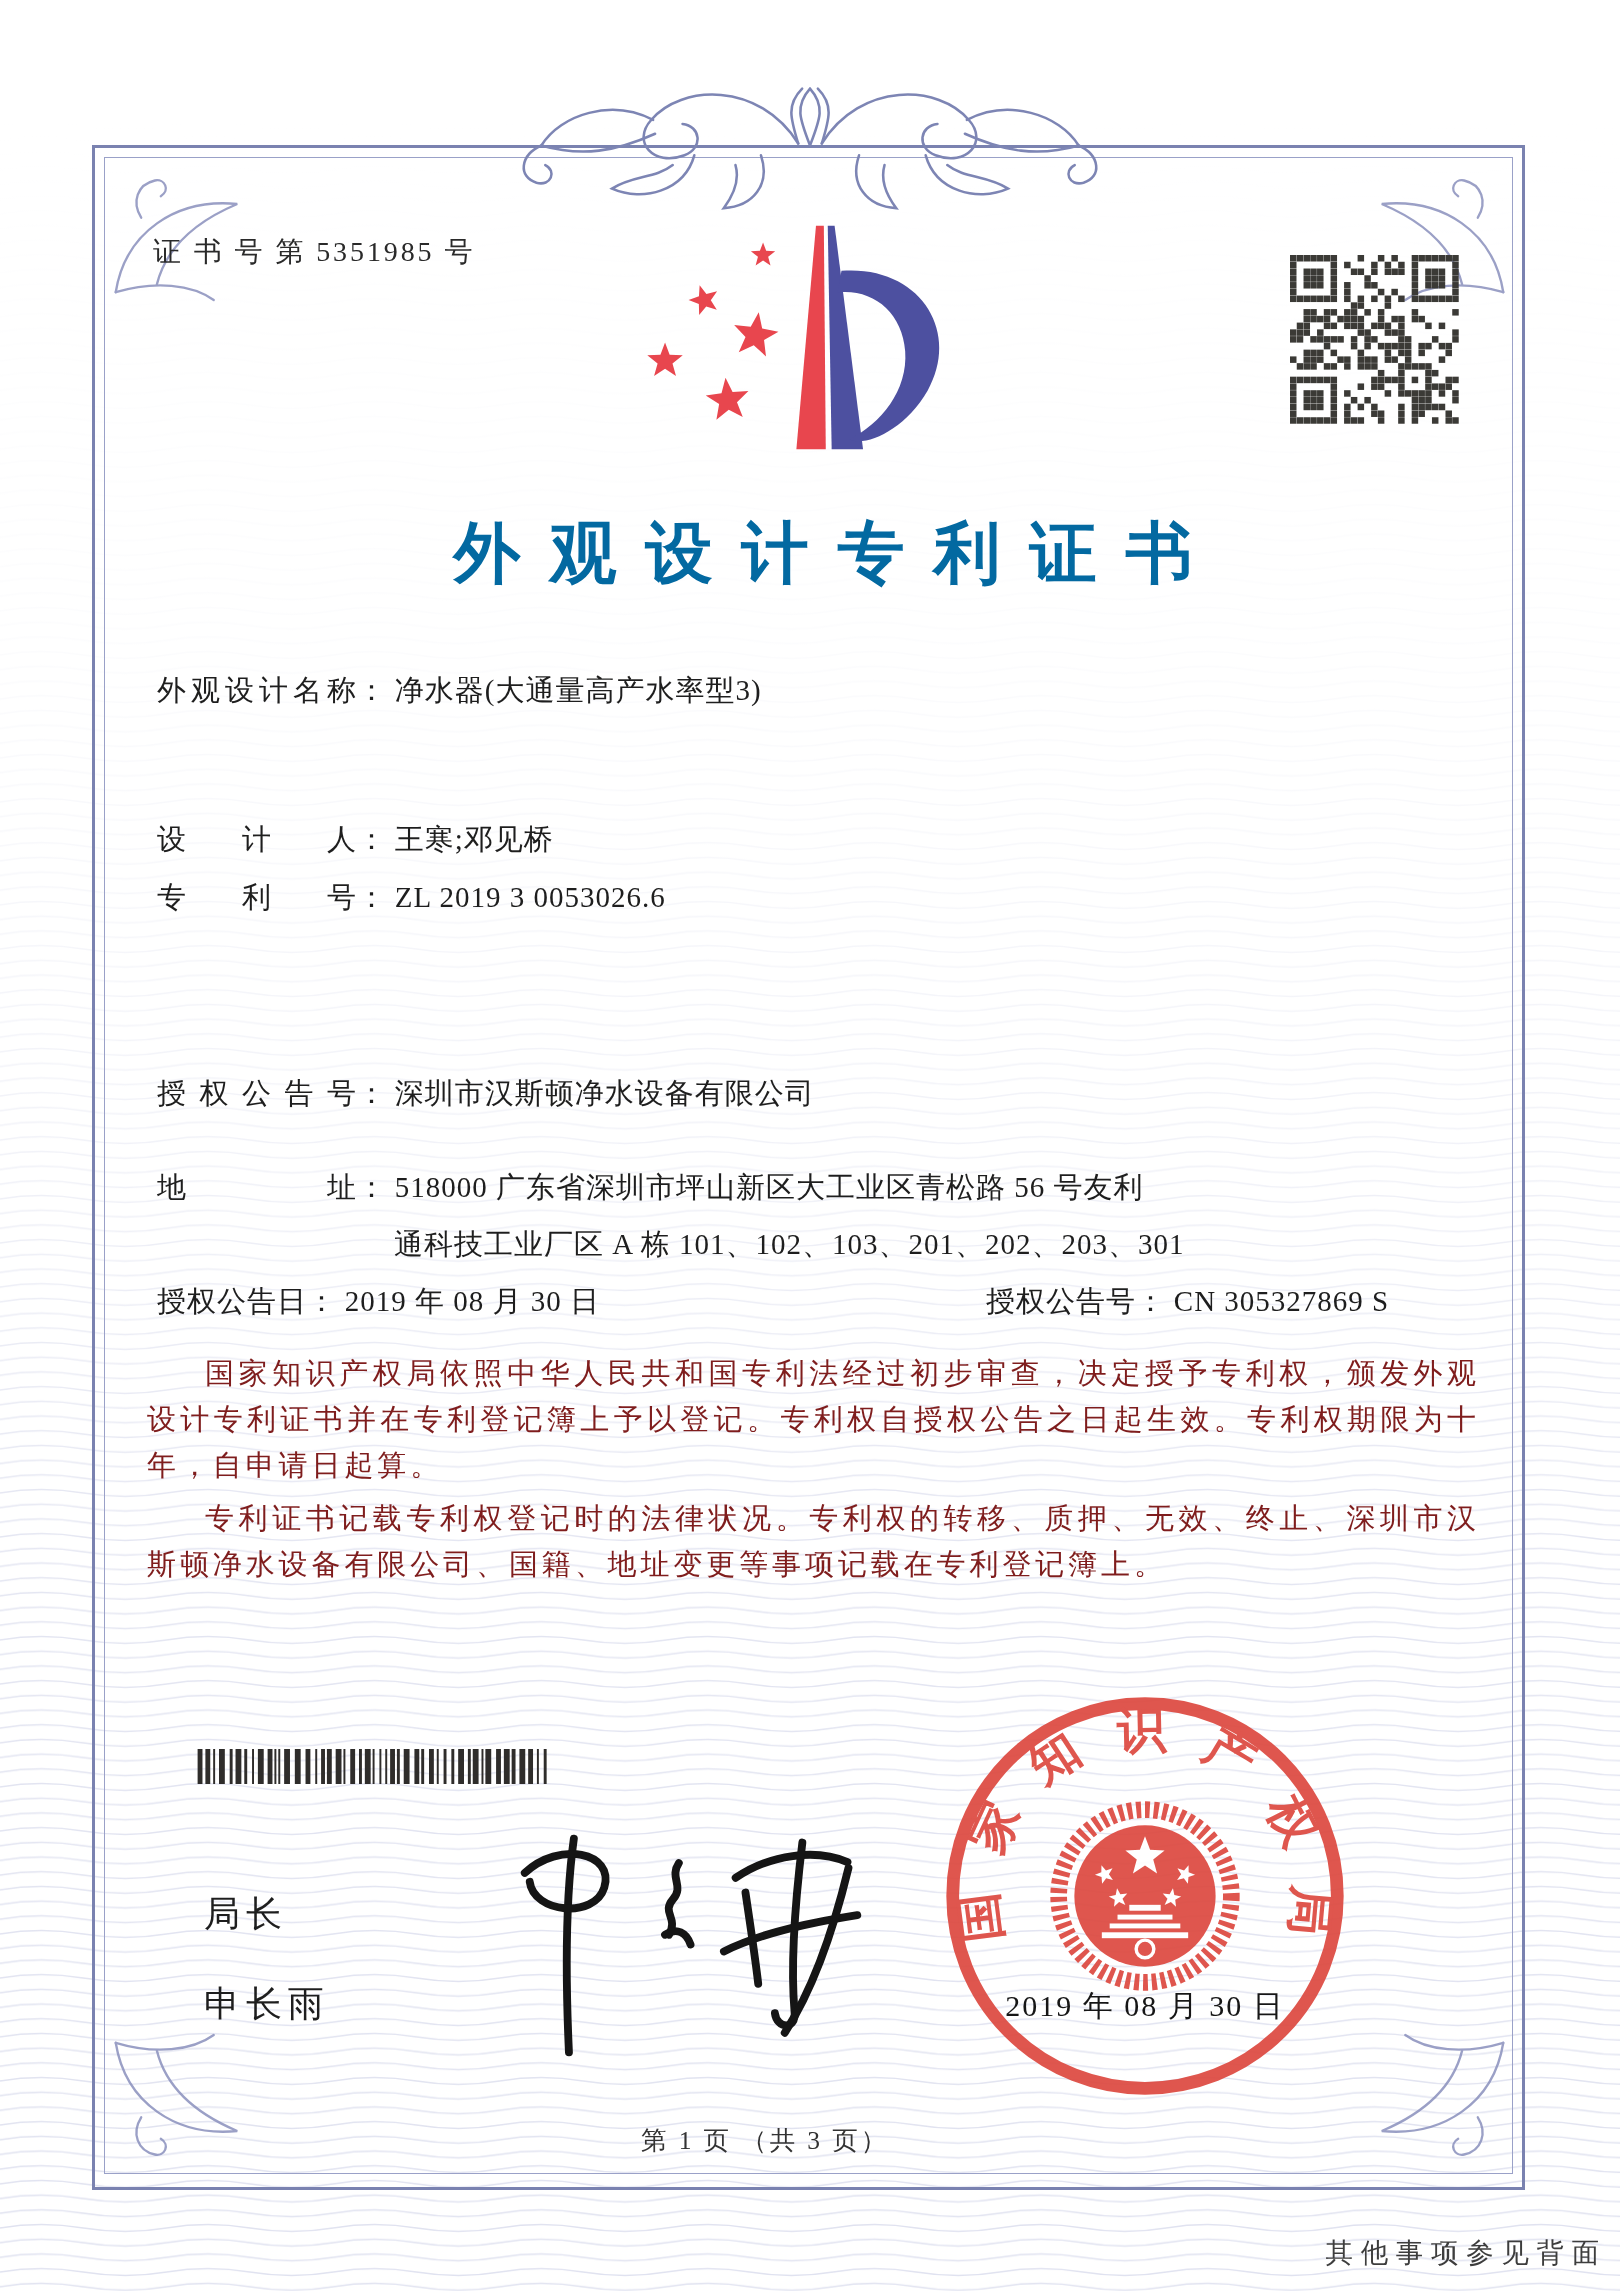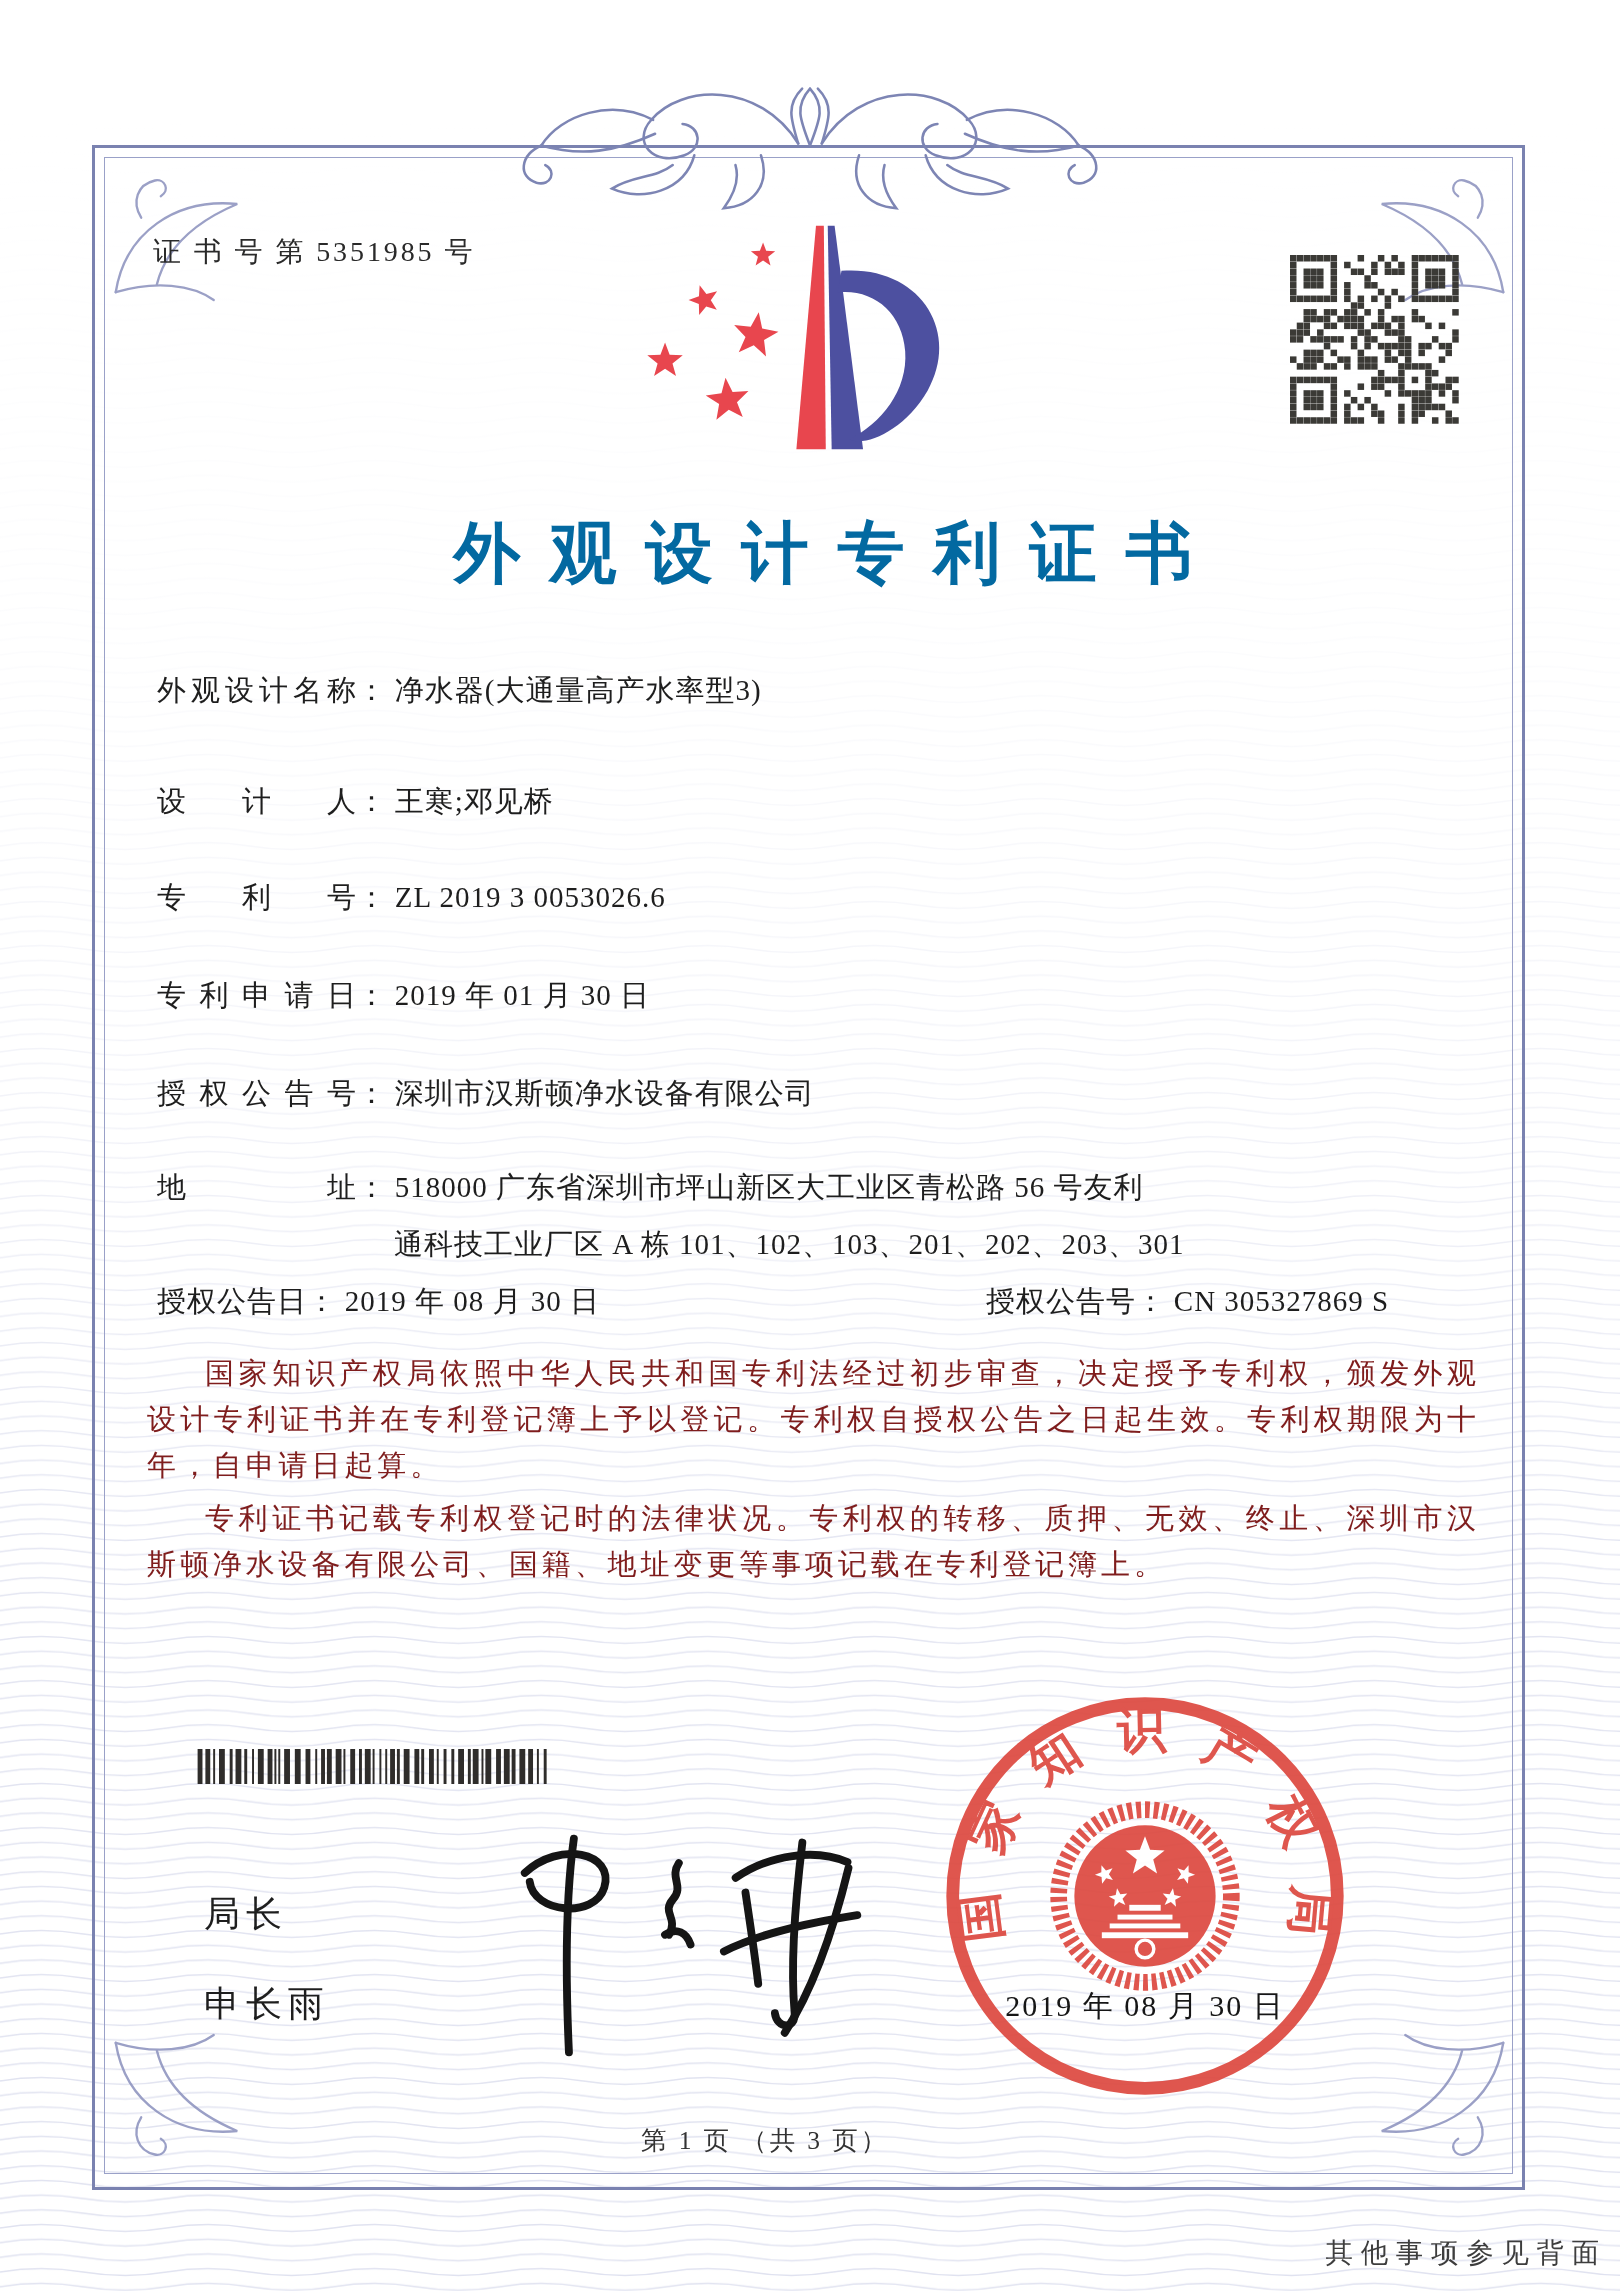--- a/index.html
+++ b/index.html
@@ -427,28 +427,25 @@
         <polygon points="50.0,131.0 54.7,143.5 68.1,144.1 57.6,152.5 61.2,165.4 50.0,158.0 38.8,165.4 42.4,152.5 31.9,144.1 45.3,143.5 " fill="#e8464e"></polygon>
         <polygon points="111.7,167.1 118.9,181.7 135.1,180.7 123.4,192.1 129.3,207.2 115.0,199.6 102.4,209.9 105.2,193.9 91.5,185.1 107.6,182.8 " fill="#e8464e"></polygon>
       </g>
   </svg>
 
   <h1 class="title">外观设计专利证书</h1>
 
   <div class="row" style="top:671px">
     <span class="lbl">外观设计名称</span><span class="colon">：</span><span class="val">净水器(大通量高产水率型3)</span>
   </div>
-  <div class="row" style="top:782px">
+  <div class="row" style="top:820px">
     <span class="lbl">设计人</span><span class="colon">：</span><span class="val">王寒;邓见桥</span>
   </div>
   <div class="row" style="top:878px">
     <span class="lbl">专利号</span><span class="colon">：</span><span class="val">ZL 2019 3 0053026.6</span>
-  </div>
-  <div class="row" style="top:976px">
-    <span class="lbl">专利申请日</span><span class="colon">：</span><span class="val">2019 年 01 月 30 日</span>
   </div>
   <div class="row" style="top:1074px">
     <span class="lbl">授权公告号</span><span class="colon">：</span><span class="val">深圳市汉斯顿净水设备有限公司</span>
   </div>
   <div class="row" style="top:1168px">
     <span class="lbl">地址</span><span class="colon">：</span><span class="val">518000 广东省深圳市坪山新区大工业区青松路 56 号友利</span>
   </div>
   <div class="addr2">通科技工业厂区 A 栋 101、102、103、201、202、203、301</div>
   <div class="row" style="top:1282px">
     <span>

